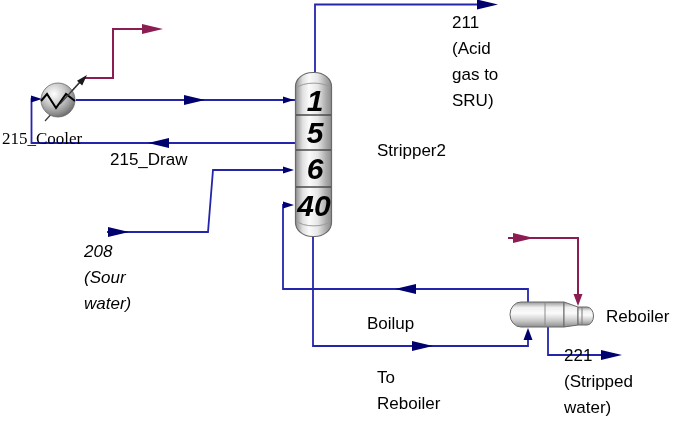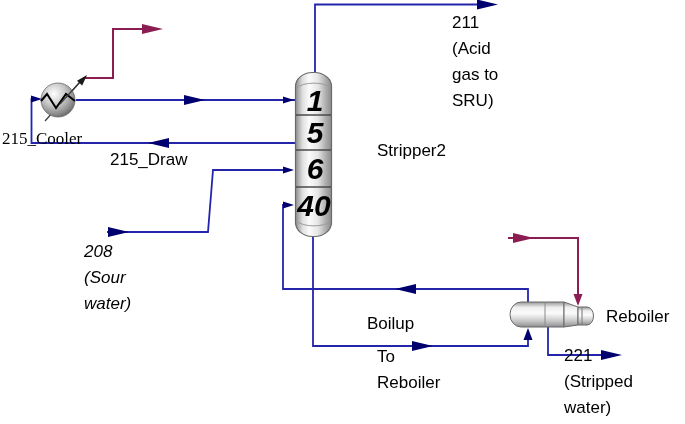--- a/index.html
+++ b/index.html
@@ -17,21 +17,21 @@
          font-weight:bold;font-size:30px;fill:#000;text-anchor:middle;}
   
   .l-qcooler{left:84px;top:36px;}
   .l-cooler{left:2px;top:126px;font-family:Liberation Serif, serif;}
   .l-return{left:129px;top:106px;}
   .l-draw{left:102px;top:147px;margin-left:8px;}
   .l-208{left:84px;top:239px;font-style:italic;}
   .l-stripper{left:377px;top:138px;}
   .l-211{left:452px;top:10px;}
   .l-boilup{left:367px;top:294px;margin-top:17px;}
-  .l-toreb{left:377px;top:344px;}
+  .l-toreb{left:377px;top:365px;}
   .l-qreb{left:462px;top:244px;}
   .l-reboiler{left:606px;top:304px;}
   .l-221{left:564px;top:343px;}
 </style>
 </head>
 <body>
 
 <div class="canvas">
   <svg width="685" height="424" viewBox="0 0 685 424">
     <defs>

